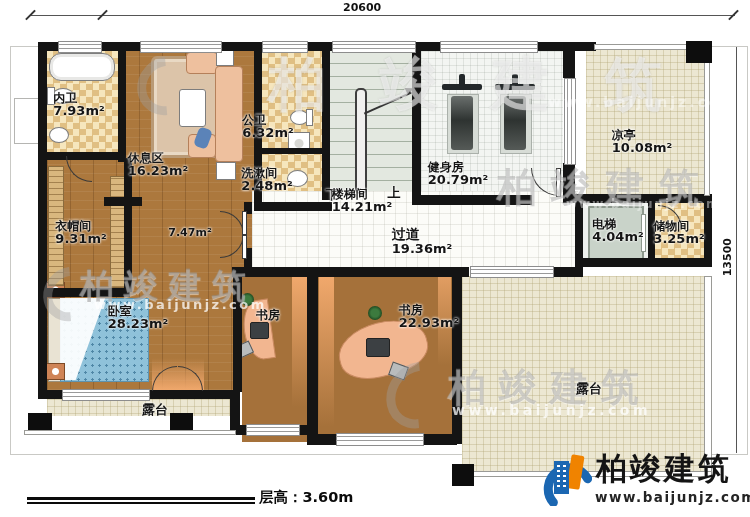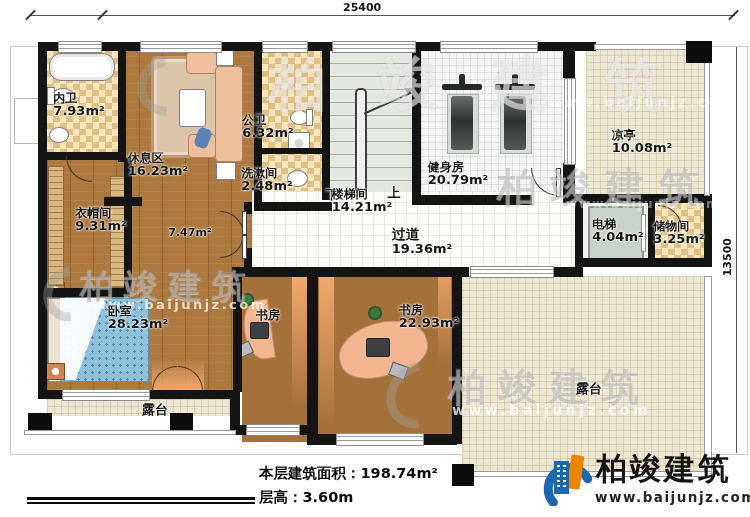--- a/index.html
+++ b/index.html
@@ -73,21 +73,21 @@
 </head>
 <body>
 
 <div id="stage">
 
   <div class="frameline" style="left:10px;top:46px;width:736px;height:407px;"></div>
   <div class="dimline" style="left:30px;top:15px;width:705px;height:1px;"></div>
   <div class="tick" style="left:24px;top:14px;"></div>
   <div class="tick" style="left:96px;top:14px;"></div>
   <div class="tick" style="left:727px;top:14px;"></div>
-  <div class="dimlbl" style="left:340px;top:2px;">25400</div>
+  <div class="dimlbl" style="left:340px;top:2px;">20600</div>
   <div class="dimline" style="left:736px;top:47px;width:1px;height:406px;"></div>
   <div class="dimlbl" style="left:722px;top:235px;writing-mode:vertical-rl;transform:rotate(180deg);padding:3px 0;">13500</div>
   <div class="fx" style="left:14px;top:98px;width:24px;height:44px;border-color:#b5b5b2;border-radius:0;"></div>
 
   <div class="wood" style="left:47px;top:51px;width:207px;height:339px;"></div>
   <div class="check" style="left:47px;top:51px;width:71px;height:101px;"></div>
   <div class="check" style="left:262px;top:51px;width:60px;height:151px;"></div>
   <div class="stairbg" style="left:330px;top:51px;width:82px;height:140px;"></div>
   <div class="tile" style="left:421px;top:51px;width:142px;height:144px;"></div>
   <div class="beige" style="left:586px;top:48px;width:118px;height:146px;"></div>
@@ -236,34 +236,31 @@
   <div class="lbl" style="left:158px;top:152px;"><span>休息区</span><br><span class="area">16.23m²</span></div>
   <div class="lbl" style="left:268px;top:114px;"><span>公卫</span><br><span class="area">6.32m²</span></div>
   <div class="lbl" style="left:267px;top:167px;"><span>洗漱间</span><br><span class="area">2.48m²</span></div>
   <div class="lbl" style="left:332px;top:188px;font-size:13px;">下</div>
   <div class="lbl" style="left:362px;top:188px;"><span>楼梯间</span><br><span class="area">14.21m²</span></div>
   <div class="lbl" style="left:394px;top:186px;font-size:13px;">上</div>
   <div class="lbl" style="left:458px;top:161px;"><span>健身房</span><br><span class="area">20.79m²</span></div>
   <div class="lbl" style="left:642px;top:129px;"><span>凉亭</span><br><span class="area">10.08m²</span></div>
   <div class="lbl" style="left:618px;top:218px;"><span>电梯</span><br><span class="area">4.04m²</span></div>
   <div class="lbl" style="left:679px;top:220px;"><span>储物间</span><br><span class="area">3.25m²</span></div>
-  <div class="lbl" style="left:81px;top:207px;margin-left:20px;"><span>衣帽间</span><br><span class="area">9.31m²</span></div>
+  <div class="lbl" style="left:81px;top:220px;"><span>衣帽间</span><br><span class="area">9.31m²</span></div>
   <div class="lbl" style="left:422px;top:227px;font-size:14px;"><span>过道</span><br><span class="area">19.36m²</span></div>
   <div class="lbl" style="left:190px;top:227px;font-size:11px;">7.47m²</div>
   <div class="lbl" style="left:138px;top:305px;"><span>卧室</span><br><span class="area">28.23m²</span></div>
   <div class="lbl" style="left:268px;top:309px;">书房</div>
   <div class="lbl" style="left:429px;top:304px;"><span>书房</span><br><span class="area">22.93m²</span></div>
   <div class="lbl" style="left:155px;top:403px;font-size:13px;">露台</div>
   <div class="lbl" style="left:589px;top:382px;font-size:13px;">露台</div>
 
   <div class="a" style="left:27px;top:497px;width:228px;height:3px;background:#0a0a0a;"></div>
   <div class="a" style="left:27px;top:502px;width:228px;height:1.5px;background:#0a0a0a;"></div>
-  <div class="tb-row" style="left:259px;top:466px;">
-    <span>本层建筑面积：</span><span>198.74m²</span>
-  </div>
   <div class="tb-row" style="left:259px;top:490px;text-align:right;">
     <span>层高：</span><span>3.60m</span>
   </div>
 
   <div class="a" style="left:536px;top:446px;width:210px;height:66px;">
     <svg width="56" height="58" viewBox="0 0 56 58" style="position:absolute;left:0;top:2px;">
       <path d="M10,50 A21,21 0 1 1 50,38" stroke="#1b67b2" stroke-width="9" fill="none" stroke-linecap="round" transform="rotate(-18 28 29)"></path>
       <rect x="33" y="7" width="13" height="34" rx="2" fill="#f08300" transform="rotate(9 39 24)"></rect>
       <rect x="18" y="13" width="15" height="33" fill="#1b67b2"></rect>
       <g fill="#ffffff">

